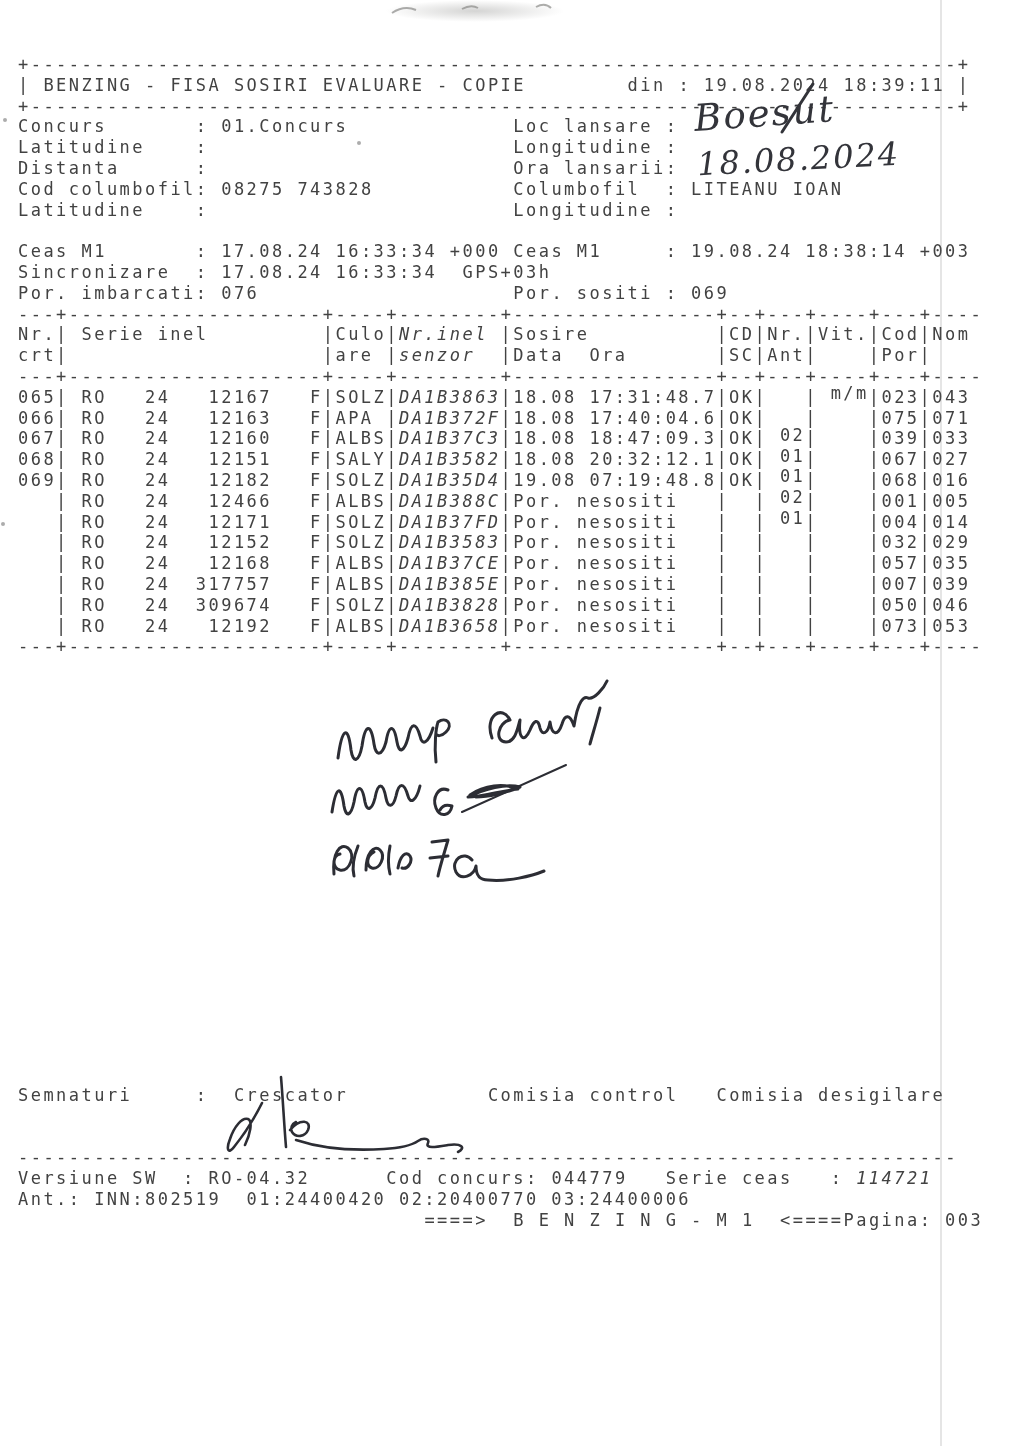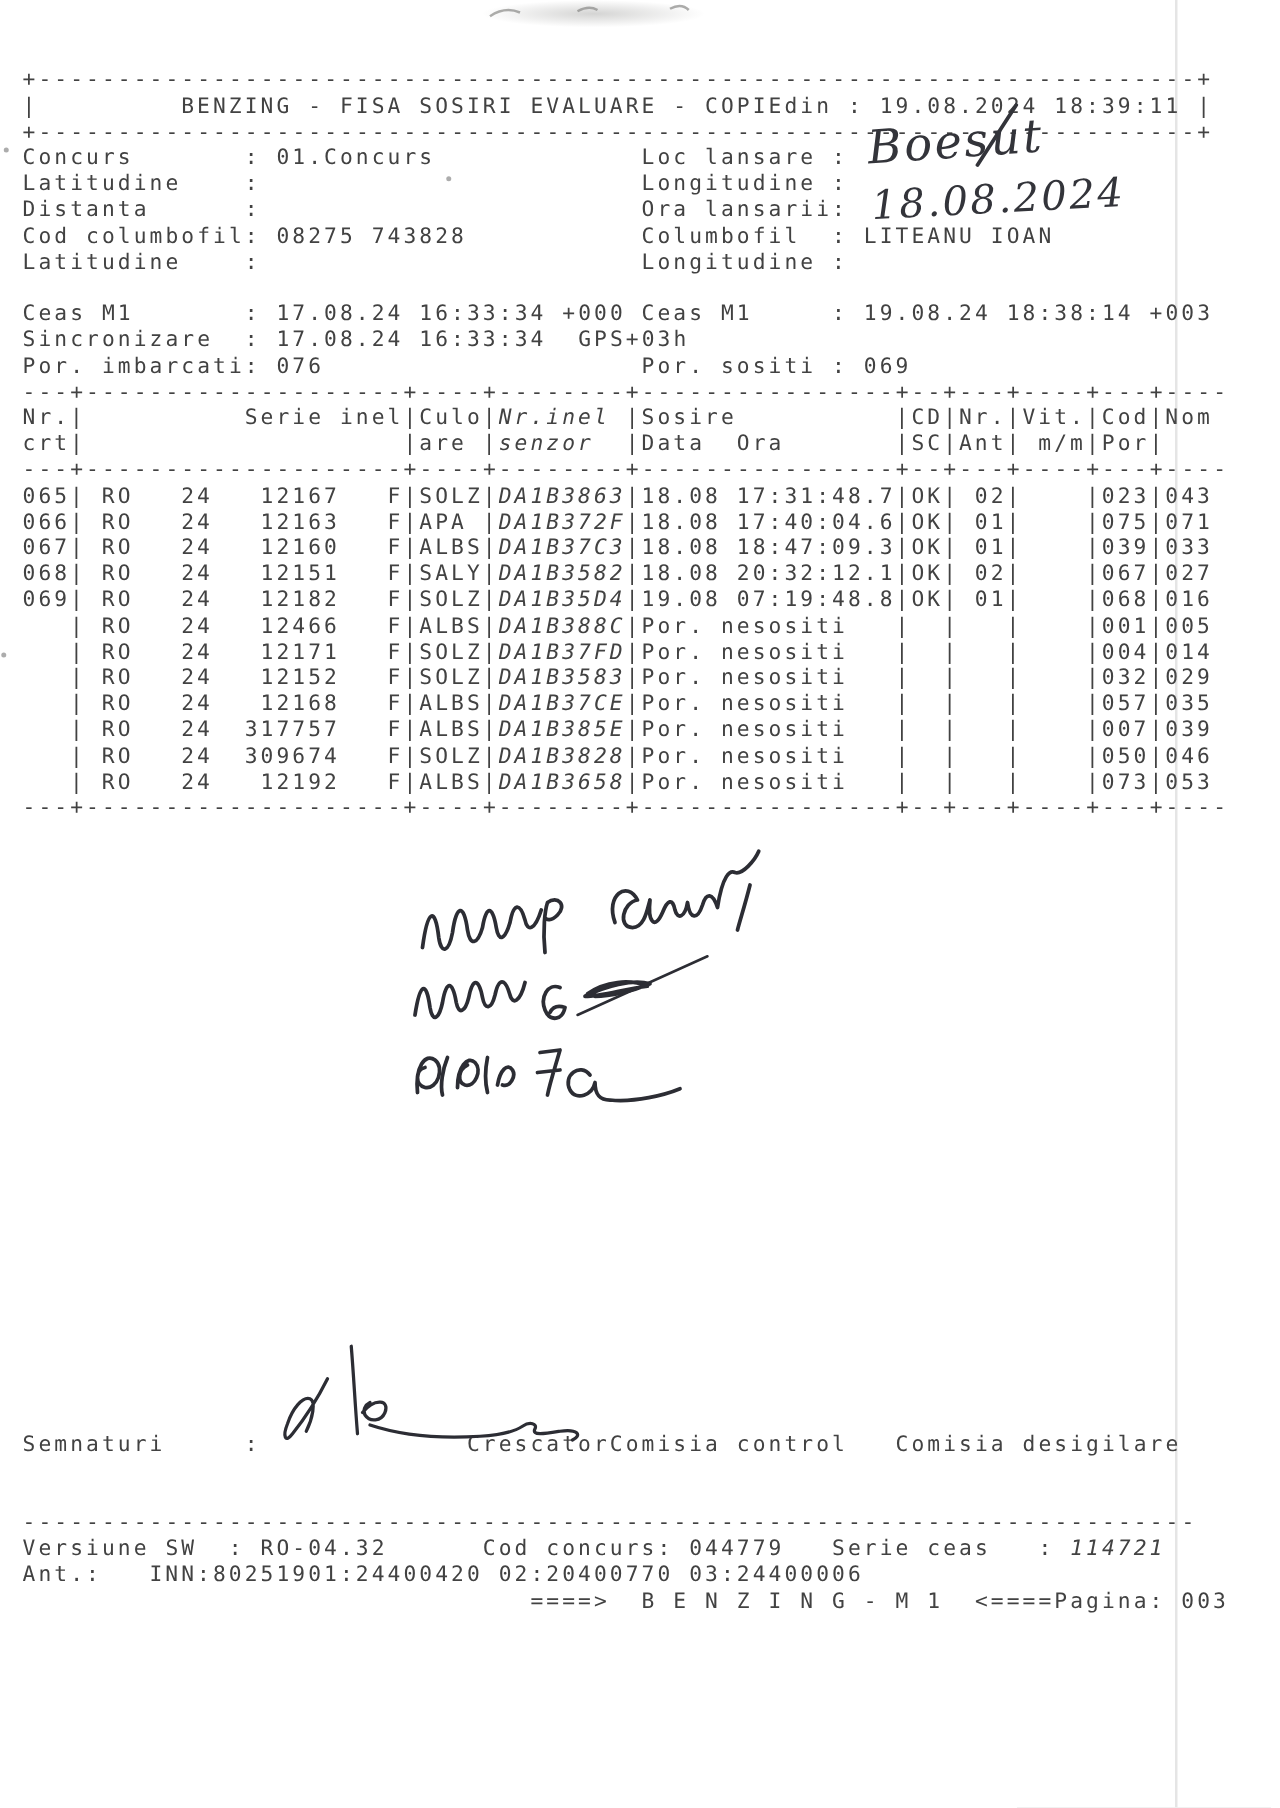--- a/index.html
+++ b/index.html
@@ -5,35 +5,35 @@
   :root{ --cw:12.7px; --lh:20.8px; }
   html,body{margin:0;padding:0;background:#e8e8e8;}
   .page{
     position:relative; width:1024px; height:1446px; background:#ffffff;
     font-family:"DejaVu Sans Mono", monospace;
     font-size:17px; letter-spacing:2.466px; color:#424242;
     overflow:hidden;
   }
   .block{position:absolute; left:18px;}
   .doc-top{top:54px;}
-  .doc-bottom{top:1146px;}
+  .doc-bottom{top:1085px;}
   .ln{height:var(--lh); line-height:var(--lh); font-size:0; white-space:nowrap;}
   .ln > span{font-size:17px;}
   .f{display:inline-block; vertical-align:top; white-space:pre; overflow:hidden;
      height:var(--lh); box-sizing:border-box;}
   .b{display:inline-block; vertical-align:top; width:var(--cw); height:var(--lh);}
   .b::before{content:"|";}
   .c{display:inline-block; vertical-align:top; width:calc(var(--cw)*2); height:var(--lh);}
   .c::before{content:": ";}
   .c1{display:inline-block; vertical-align:top; width:var(--cw); height:var(--lh);}
   .c1::before{content:":";}
   .pagec{display:inline-block; vertical-align:top; width:calc(var(--cw)*2); height:var(--lh);}
   .pagec::before{content:" :";}
-  .r{text-align:right;}
-  .pl1{padding-left:var(--cw);text-align:right;}
+  .r{text-align:right;margin-top:38px;}
+  .pl1{padding-left:var(--cw);}
   .pl2{padding-left:calc(var(--cw)*2);}
   .w2{width:calc(var(--cw)*2);}   .w3{width:calc(var(--cw)*3);}
   .w4{width:calc(var(--cw)*4);}   .w5{width:calc(var(--cw)*5);}
   .w6{width:calc(var(--cw)*6);}   .w8{width:calc(var(--cw)*8);font-style:italic;}
   .w9{width:calc(var(--cw)*9);}   .w10{width:calc(var(--cw)*10);}
   .w12{width:calc(var(--cw)*12);} .w13{width:calc(var(--cw)*13);}
   .w14{width:calc(var(--cw)*14);} .w15{width:calc(var(--cw)*15);text-align:right;}
   .w16{width:calc(var(--cw)*16);} .w18{width:calc(var(--cw)*18);}
   .w19{width:calc(var(--cw)*19);} .w20{width:calc(var(--cw)*20);}
   .w21{width:calc(var(--cw)*21);} .w23{width:calc(var(--cw)*23);}

